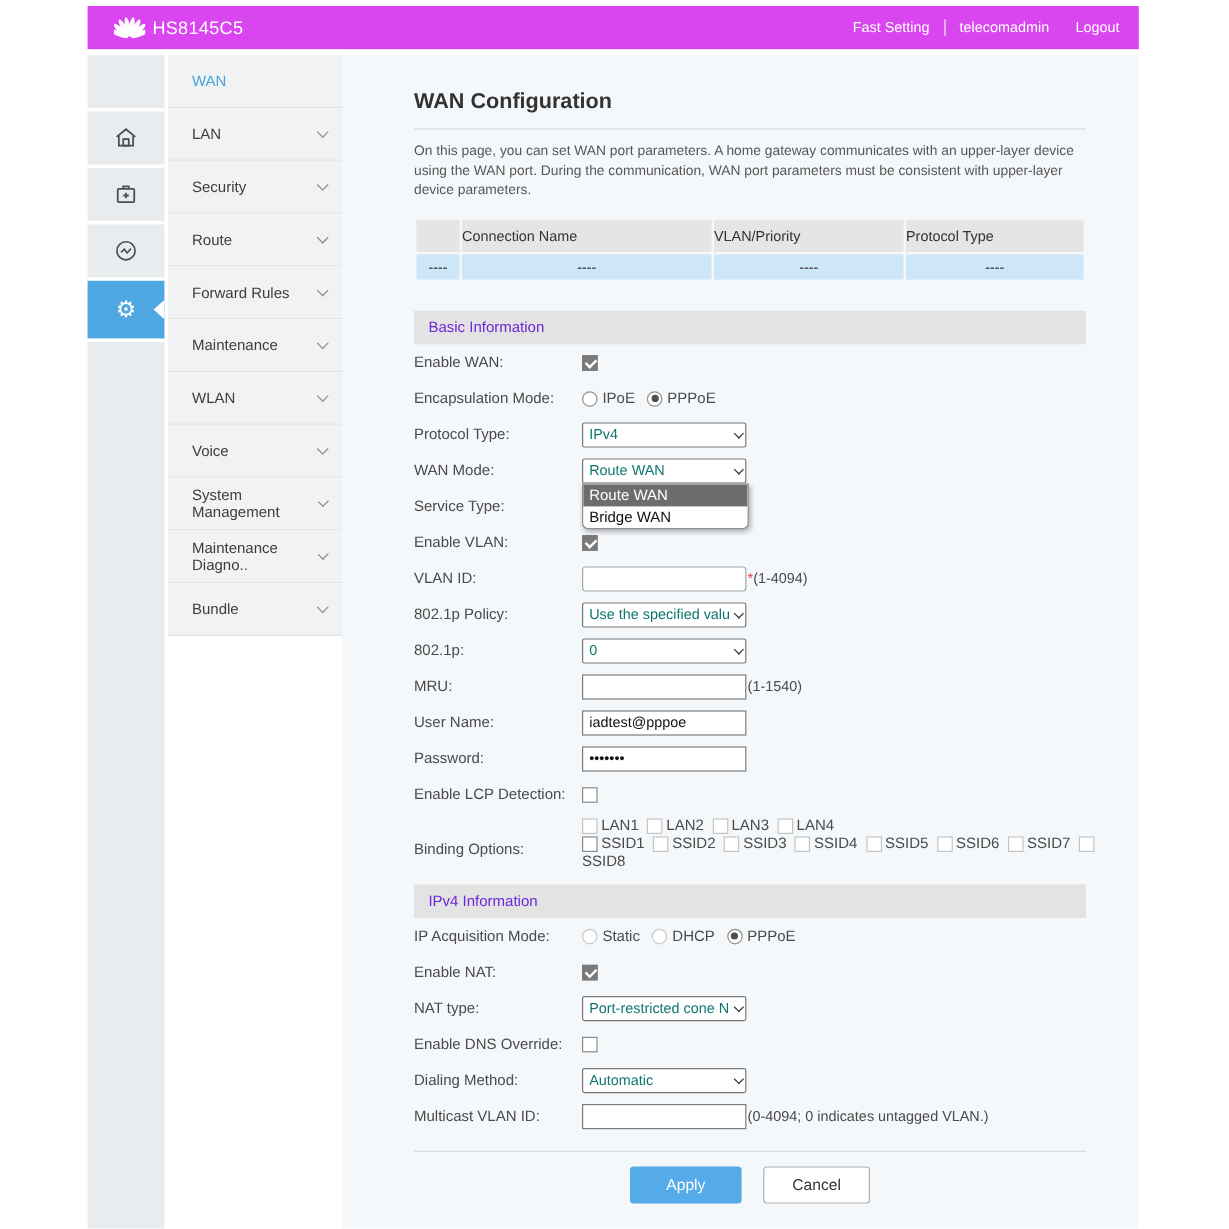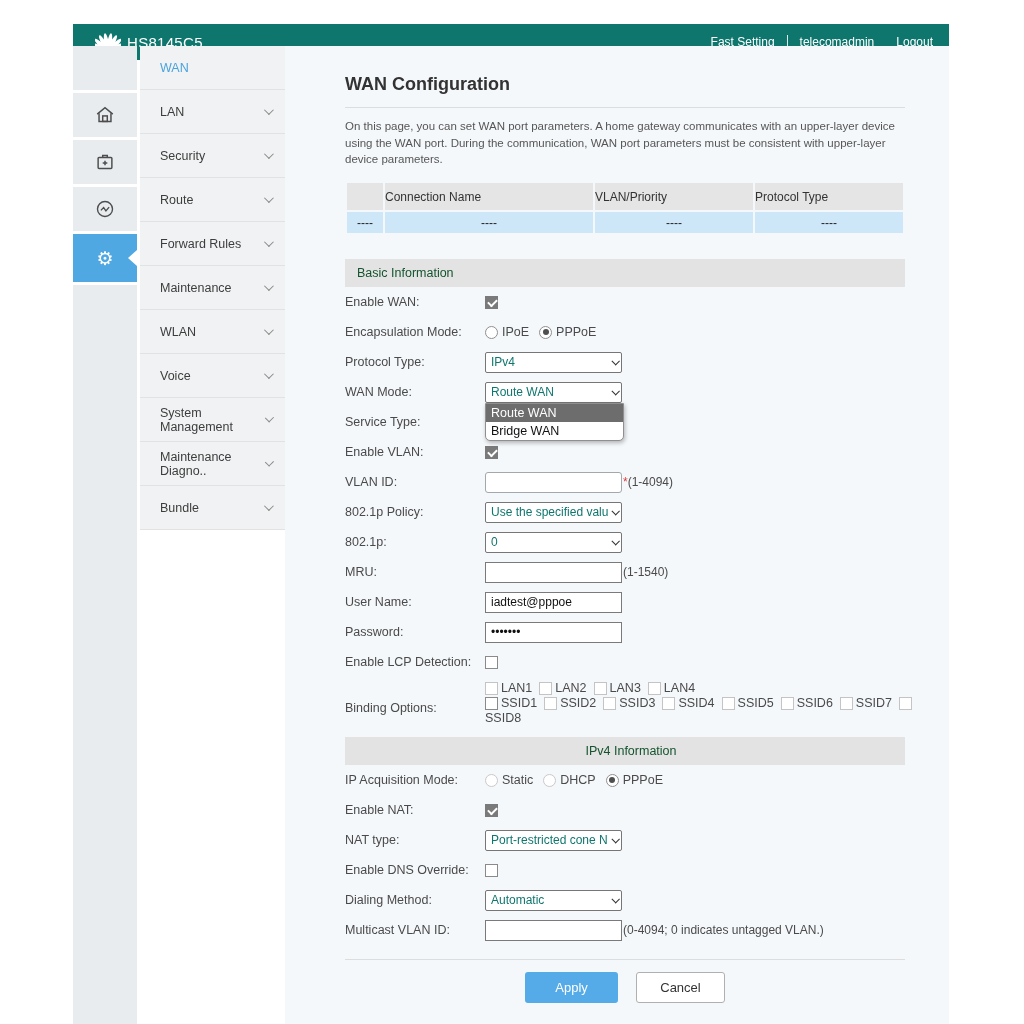--- a/index.html
+++ b/index.html
@@ -1,20 +1,20 @@
 <!DOCTYPE html>
 <html><head>
 <meta charset="utf-8">
 <style>
   * { margin:0; padding:0; box-sizing:border-box; }
   html,body { width:1024px; height:1024px; background:#fff; font-family:"Liberation Sans","DejaVu Sans",sans-serif; }
   .page { position:relative; width:1024px; height:1024px; background:#fff; overflow:hidden; }
 
   
-  .topbar { position:absolute; left:73px; top:24px; width:876px; height:36px; background:#0f766e;
+  .topbar { position:absolute; left:73px; top:5px; width:876px; height:36px; background:#d946ef;
             display:flex; align-items:center; padding:0 16px 0 22px; }
   .logo { display:flex; align-items:center; }
   .brand { color:#fff; font-size:15px; margin-left:6px; letter-spacing:.3px; font-weight:400; }
   .topbar-right { margin-left:auto; display:flex; align-items:center; color:#fff; font-size:12px; }
   .toplink { color:#fff; cursor:pointer; }
   .topdiv { width:1px; height:14px; background:rgba(255,255,255,.85); margin:0 12px; }
   .toplink.logout { margin-left:22px; }
 
   
   .rail { position:absolute; left:73px; top:46px; width:64px; height:978px; background:#e8ecef; }
@@ -45,21 +45,21 @@
   .btnrow { margin-top:13px; }
   .btn-plain { display:inline-block; background:#fdfdfd; border:1px solid #b5b5b5; border-radius:4px;
                padding:4px 15px; font-size:12.5px; color:#333; margin-right:10px; cursor:pointer; }
 
   table.wan { margin-top:13px; width:560px; border-collapse:separate; border-spacing:2px; }
   table.wan th { background:#e5e5e5; height:27px; font-size:12px; font-weight:400; color:#333; text-align:left; }
   table.wan td { background:#cde7f9; height:21px; font-size:12px; color:#222; text-align:center; }
   .col-cb { width:36px; } .col-name { width:208px; } .col-vlan { width:158px; }
 
   .secbar { margin-top:24px; height:28px; background:#e3e3e3; line-height:28px; padding-left:12px;
-            font-size:12.5px; color:#14532d; }
+            font-size:12.5px; color:#6d28d9; }
 
   .frow { display:flex; align-items:center; min-height:30px; position:relative; font-size:12.5px; color:#4a4a4a; }
   .frow.tall { align-items:flex-start; min-height:58px; padding-top:4px; }
   .flabel { width:140px; flex:none; }
 
   
   .cb { width:13px; height:13px; border:1px solid #8a8a8a; background:#fff; position:relative; flex:none; }
   .cb.checked { background:#7a7a7a; border-color:#7a7a7a; }
   .cb.checked::after { content:""; position:absolute; left:2px; top:2.5px; width:7px; height:4px;
                        border-left:2px solid #fff; border-bottom:2px solid #fff; transform:rotate(-45deg); }
@@ -369,21 +369,21 @@
             <span class="cbitem">
                 <span class="cb dis"></span>
               </span>
           </div>
           <div class="bindline">
               <span>SSID8</span>
             </div>
         </div>
       </div>
 
-      <div class="secbar" style="margin-top:2px;text-align:center;">IPv4 Information</div>
+      <div class="secbar" style="margin-top:2px;">IPv4 Information</div>
 
       <div class="frow">
         <span class="flabel">IP Acquisition Mode:</span>
         <span class="radio dis"></span>
         <span class="optlbl">Static</span>
         <span class="radio dis"></span>
         <span class="optlbl">DHCP</span>
         <span class="radio sel"></span>
         <span class="optlbl">PPPoE</span>
       </div>

